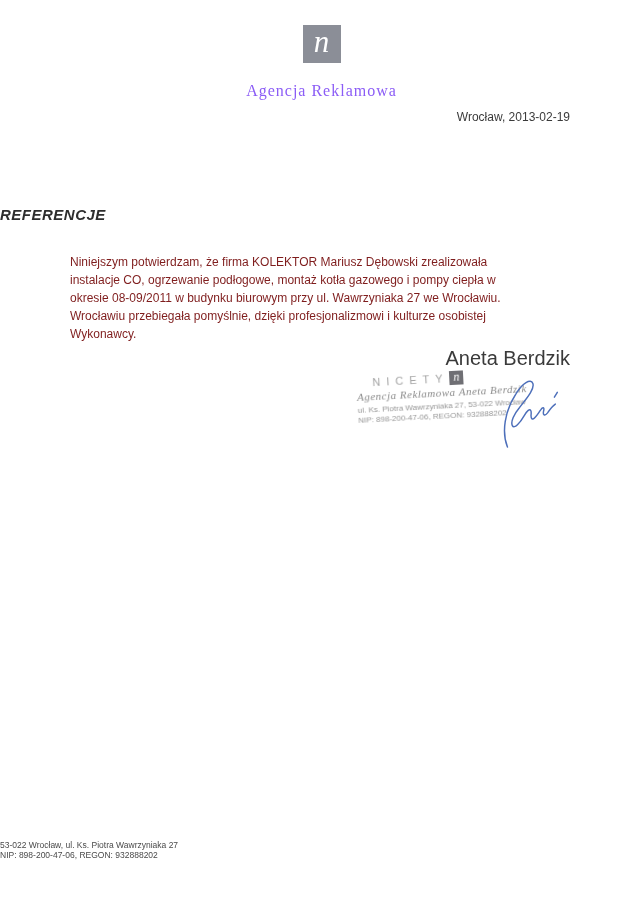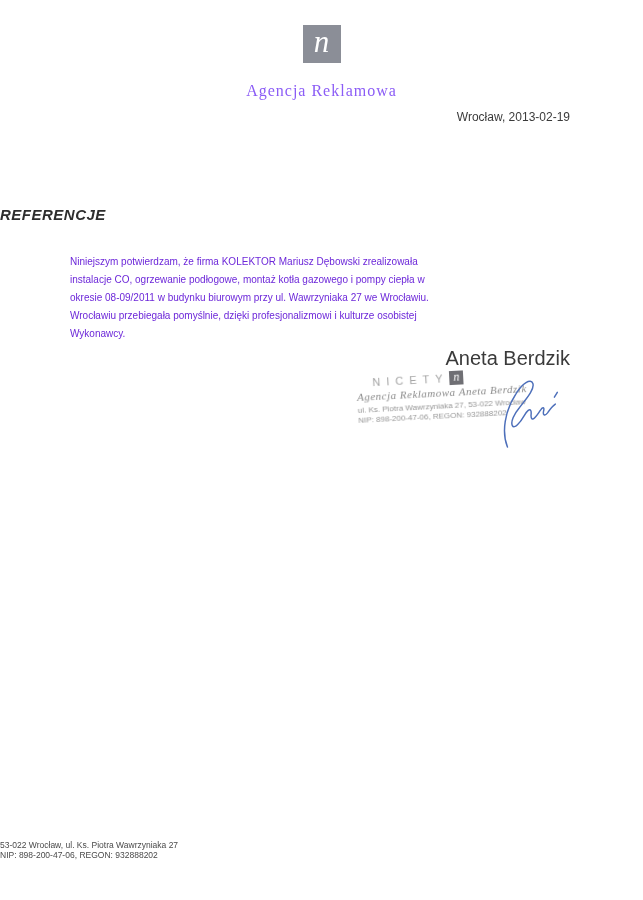--- a/index.html
+++ b/index.html
@@ -87,23 +87,23 @@
     color: #2e2e2e;
     font-style: italic;
   }
 
   
   .body-text {
     position: absolute;
     top: 253px;
     left: 70px;
     width: 512px;
-    font-size: 10px;
+    font-size: 12px;
     line-height: 18px;
-    color: #6d28d9;
+    color: #7f1d1d;
   }
   .author-name {
     position: absolute;
     top: 347px;
     right: 73px;
     font-size: 20px;
     color: #3a3a3a;
   }
 
   

